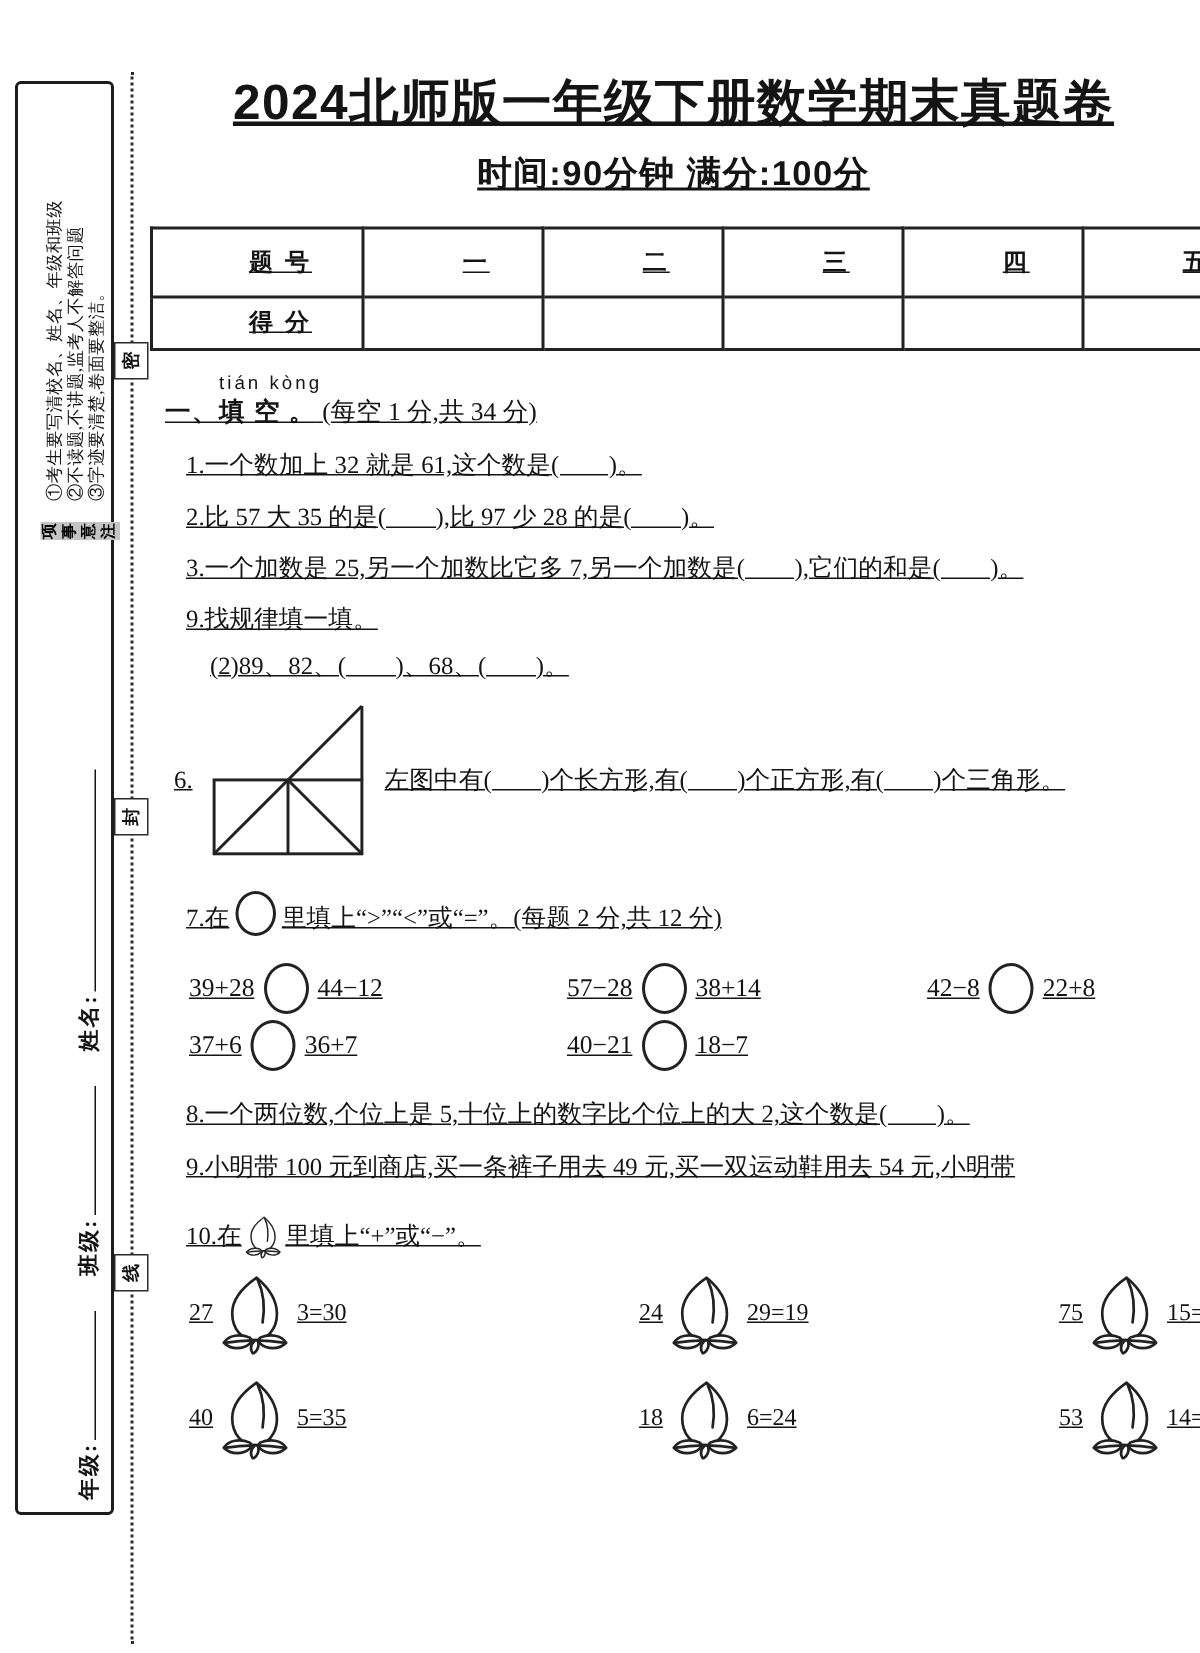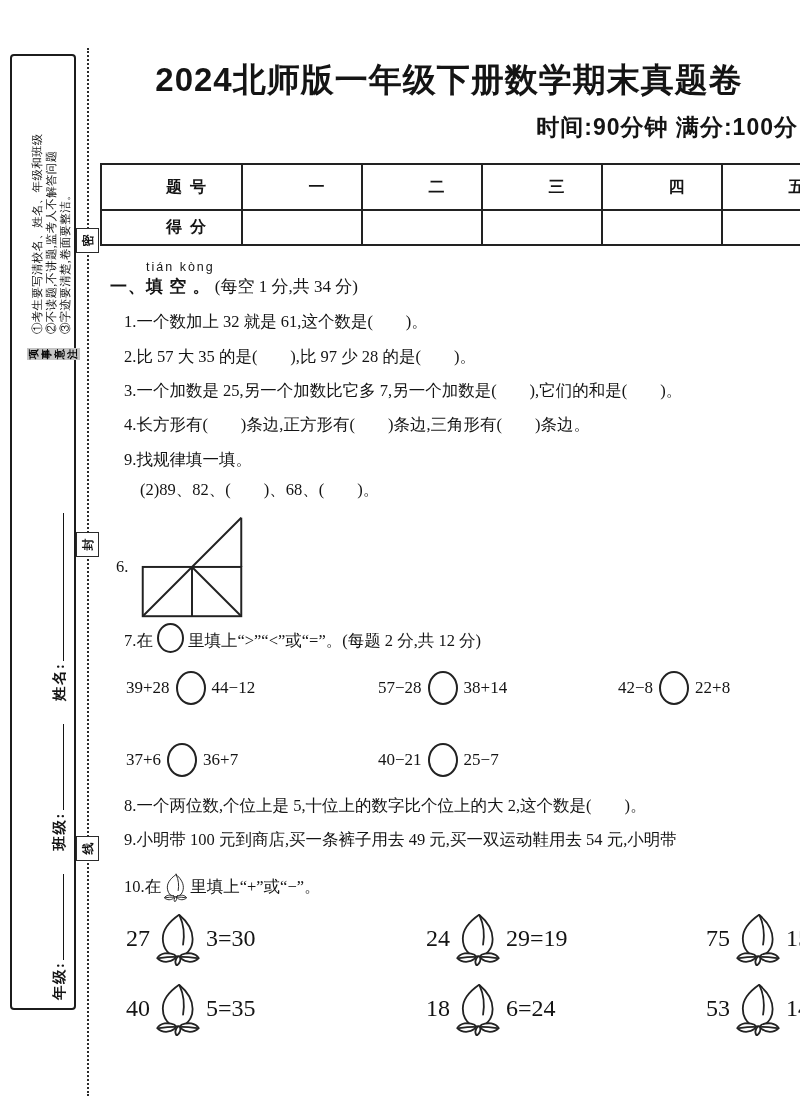--- a/index.html
+++ b/index.html
@@ -42,24 +42,24 @@
                border-left:2.5px dotted #2b2b2b; }
   .seal-box {
     position:absolute; left:76px; width:21px; height:23px; z-index:2;
     border:1.5px solid #2b2b2b; background:#fff;
     display:flex; align-items:center; justify-content:center;
   }
   .seal-box span { transform:rotate(-90deg); font-size:12px; font-weight:bold; }
   .sb1 { top:228px; } .sb2 { top:532px; } .sb3 { top:836px; }
 
   
-  .main { position:absolute; left:100px; top:12px; width:698px; }
+  .main { position:absolute; left:100px; top:0; width:698px;text-decoration:underline; }
   .title { margin:46px 0 0; text-align:center; letter-spacing:1px;
            font:900 33px "Liberation Sans","DejaVu Sans",sans-serif; }
-  .subtitle { margin-top:9px; text-align:right; letter-spacing:1px;
+  .subtitle { margin-top:9px; text-align:center; letter-spacing:1px;
               font:bold 23px "Liberation Sans","DejaVu Sans",sans-serif; }
 
   table.score { margin-top:20px; border-collapse:collapse; width:696px;
                 table-layout:fixed; }
   table.score td { border:2px solid #222; text-align:center;
                    font-weight:bold; font-size:16px; letter-spacing:2px;padding-left:32px; }
   table.score tr.hd td { height:38px; }
   table.score tr.sc td { height:31px; }
 
   .sec { padding-left:10px; font-size:16.5px; line-height:1.3; }
@@ -69,30 +69,30 @@
   .head-main { font-weight:bold; letter-spacing:1px; }
   .q { margin:13px 0 0 14px; }
   .q.sub { margin:9px 0 0 30px; }
 
   .q6row { display:flex; align-items:center; gap:6px; margin:14px 0 0 6px; }
   svg.q6fig { width:116px; height:103px; flex:none; }
 
   .circle { display:inline-block; width:26px; height:30px; background:#fff;
             border:2px solid #222; border-radius:50%; vertical-align:-9px; margin:0 6px; }
   .circle.sm { width:23px; height:26px; vertical-align:-7px; margin:0 4px; }
-  .q7head { margin:5px 0 0 14px; }
+  .q7head { margin:23px 0 0 14px; }
   .q7grid { display:grid; grid-template-columns:252px 240px 1fr;
-            row-gap:38px; margin:18px 0 0 16px; font-size:17px; }
+            row-gap:4px; margin:18px 0 0 16px; font-size:17px; }
   .cmp { display:flex; align-items:center; }
 
   .q10head { margin:22px 0 0 14px; }
   svg.peach { width:46px; height:54px; flex:none; }
   svg.peach-sm { width:25px; height:29px; vertical-align:-10px; margin:0 2px; }
   .q10grid { display:grid; grid-template-columns:300px 280px 1fr;
-             row-gap:16px; margin:10px 0 0 16px; font-size:24px; }
+             row-gap:16px; margin:10px 0 0 16px; font-size:16px; }
   .fruit { display:flex; align-items:center; gap:5px; }
   .hiddefs { position:absolute; width:0; height:0; overflow:hidden; }
 </style>
 </head>
 <body>
 
 <svg class="hiddefs" aria-hidden="true">
   <defs>
     <g id="peach-shape" fill="#fff" stroke="#222" stroke-width="1.6" stroke-linejoin="round" stroke-linecap="round">
       <path d="M21,2.5 C27,7.5 33,15 33,24 C33,33 27,39.5 20,39.5 C12,39.5 6.5,32.5 6.5,23.5 C6.5,14.5 14.5,7 21,2.5 Z"></path>
@@ -168,34 +168,34 @@
     <section class="sec">
       <div class="sec-head">
         <span class="pinyin">tián kòng</span>
         <span class="head-main">一、填 空 。</span>
         <span class="head-note">(每空 1 分,共 34 分)</span>
       </div>
 
       <p class="q">1.一个数加上 32 就是 61,这个数是(　　)。</p>
       <p class="q">2.比 57 大 35 的是(　　),比 97 少 28 的是(　　)。</p>
       <p class="q">3.一个加数是 25,另一个加数比它多 7,另一个加数是(　　),它们的和是(　　)。</p>
-      <p class="q">4.长方形有(　　)条边,正方形有(　　)条边,三角形有(　　)条边。</p>
 
       <p class="q">9.找规律填一填。</p>
       <p class="q sub">(2)89、82、(　　)、68、(　　)。</p>
 
       <div class="q6row">
         <span>6.</span>
         <svg class="q6fig" viewBox="-2 -6 116 115" fill="none" stroke="#222" stroke-width="2.2">
           <rect x="1" y="52" width="110" height="55"></rect>
           <line x1="56" y1="52" x2="56" y2="107"></line>
           <line x1="1" y1="107" x2="111" y2="-3"></line>
           <line x1="111" y1="-3" x2="111" y2="52"></line>
           <line x1="56" y1="52" x2="111" y2="107"></line>
         </svg>
+        <span>左图中有(　　)个长方形,有(　　)个正方形,有(　　)个三角形。</span>
       </div>
 
       <div class="q7head">
         <span>7.在</span><span class="circle sm"></span><span>里填上“&gt;”“&lt;”或“=”。(每题 2 分,共 12 分)</span>
       </div>
       <div class="q7grid">
         <div class="cmp">
             <span>39+28</span>
             <span class="circle"></span>
             <span>44−12</span>
@@ -211,21 +211,21 @@
             <span>22+8</span>
           </div>
         <div class="cmp">
             <span>37+6</span>
             <span class="circle"></span>
             <span>36+7</span>
           </div>
         <div class="cmp">
             <span>40−21</span>
             <span class="circle"></span>
-            <span>25−7</span>
+            <span>18−7</span>
           </div>
       </div>
 
       <p class="q" style="margin-top:18px">8.一个两位数,个位上是 5,十位上的数字比个位上的大 2,这个数是(　　)。</p>
       <p class="q">9.小明带 100 元到商店,买一条裤子用去 49 元,买一双运动鞋用去 54 元,小明带</p>
 
       <div class="q10head">
         <span>10.在</span><svg class="peach-sm" viewBox="0 0 40 48">
             <use href="#peach-shape"></use>
           </svg><span>里填上“+”或“−”。</span>

